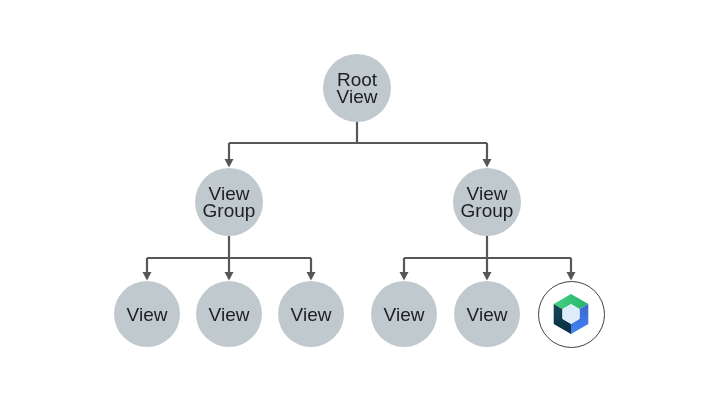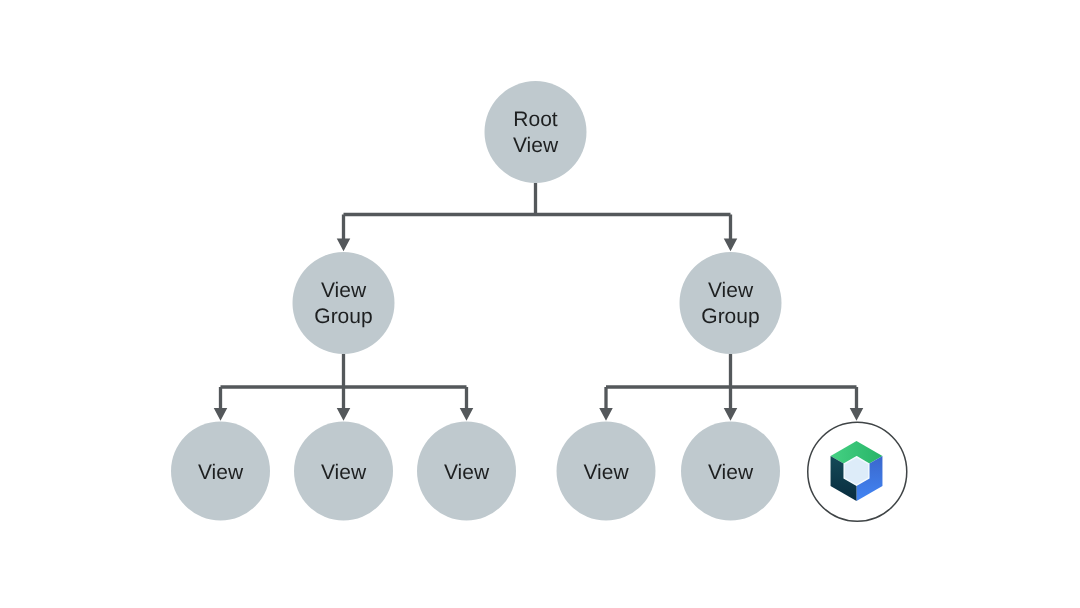--- a/index.html
+++ b/index.html
@@ -39,21 +39,21 @@
     top: calc(var(--cy) - var(--d, 68px) / 2);
     border-radius: 50%;
     background: var(--node-fill, #bfc9ce);
     display: flex;
     align-items: center;
     justify-content: center;
   }
   .node .label {
     white-space: pre-line;
     text-align: center;
-    font-size: 14px;
+    font-size: 19px;
     line-height: 17px;
     color: var(--text, #1d1f20);
     user-select: none;
   }
   .node.compose {
     background: #ffffff;
     border: 1.4px solid var(--compose-ring, #3f4446);
     box-sizing: border-box;
   }
   .node.compose svg {

